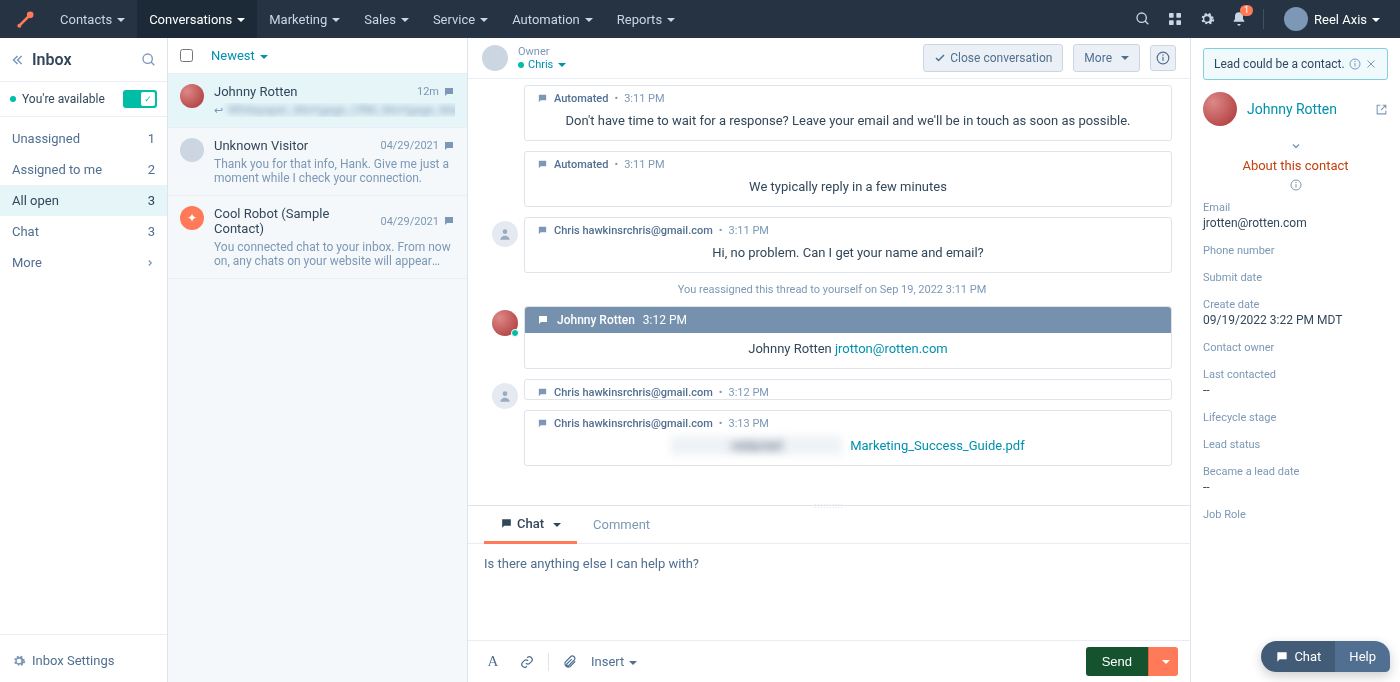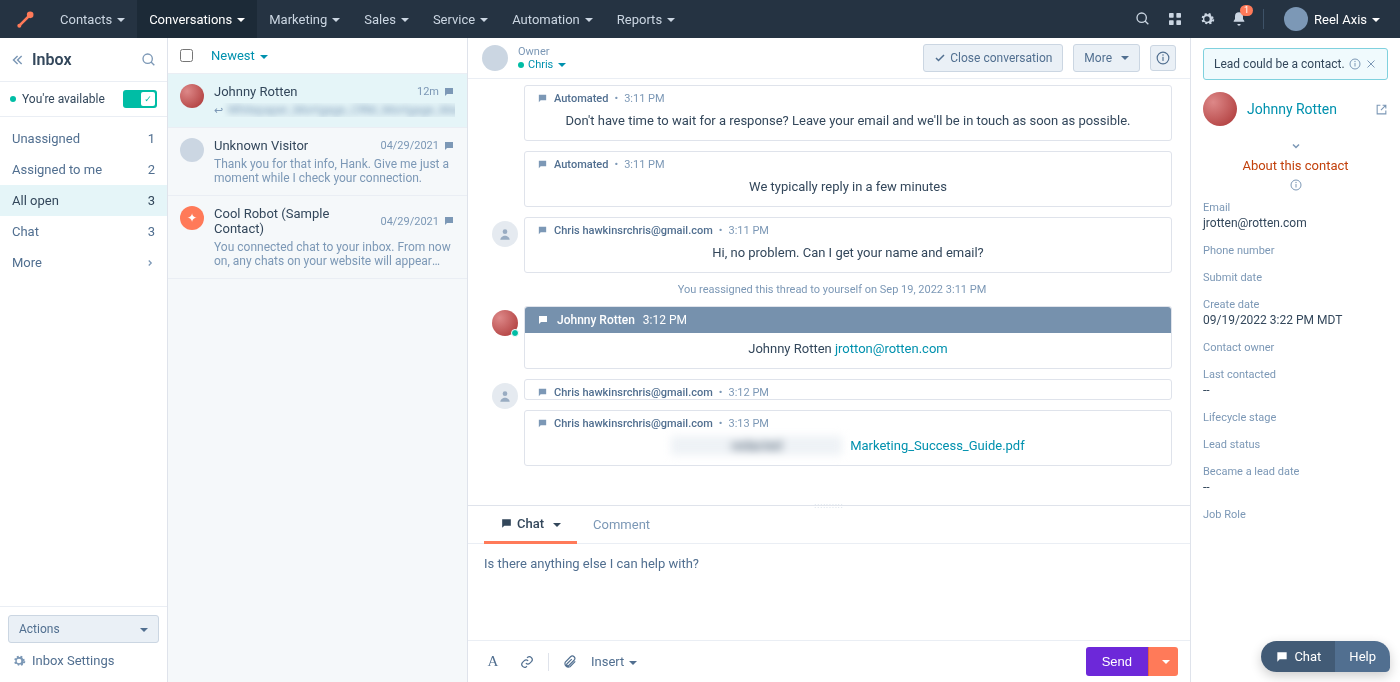--- a/index.html
+++ b/index.html
@@ -85,21 +85,21 @@
 .composer-tabs .tab { padding: 10px 16px; font-size: 13px; color: #7c98b6; cursor: pointer; display:flex; align-items:center; gap:4px;}
 .composer-tabs .tab.active { color: #33475b; border-bottom: 3px solid #ff7a59; margin-bottom: -1px; font-weight:500;}
 .composer-tabs .drag { position:absolute; left:50%; top:-5px; transform:translateX(-50%); color:#cbd6e2; font-size:8px; letter-spacing:1px;}
 .composer-body { padding: 12px 16px; min-height: 96px; font-size: 13px; color: #516f90; }
 .composer-toolbar { display: flex; align-items: center; padding: 6px 12px; border-top: 1px solid #eaeef4; gap: 8px; }
 .composer-toolbar .tb-icon { width: 26px; height: 26px; display:flex; align-items:center; justify-content:center; color:#516f90; cursor:pointer;}
 .composer-toolbar .sep { width:1px; height:18px; background:#dfe3eb; }
 .composer-toolbar .insert { color:#516f90; cursor:pointer; font-size:13px;}
 .composer-toolbar .spacer { flex:1; }
 .composer-toolbar .send-group { display:flex; }
-.composer-toolbar .send { background:#6d28d9; color:#fff; border:none; padding: 7px 16px; border-radius: 3px 0 0 3px; cursor:pointer; font-size:13px;}
+.composer-toolbar .send { background:#14532d; color:#fff; border:none; padding: 7px 16px; border-radius: 3px 0 0 3px; cursor:pointer; font-size:13px;}
 .composer-toolbar .send-drop { background:#ff7a59; color:#fff; border:none; border-left:1px solid #e6623f; padding:7px 8px; border-radius:0 3px 3px 0; cursor:pointer;}
 
 
 .rpanel { width: 210px; border-left: 1px solid #dfe3eb; overflow: auto; padding: 10px 12px 20px; }
 .rpanel .alert { border: 1px solid #7fd1de; background: #f0fafd; border-radius: 3px; padding: 8px 10px; font-size: 12px; color: #33475b; display:flex; align-items:center; margin-bottom: 12px;}
 .rpanel .alert .close { margin-left:auto; color:#7c98b6; cursor:pointer; }
 .rpanel .contact-hdr { display:flex; align-items:center; gap:10px; margin-bottom: 14px; }
 .rpanel .contact-hdr .av { width: 34px; height: 34px; border-radius:50%; background: radial-gradient(circle at 30% 30%, #d88, #a33);}
 .rpanel .contact-hdr .name { color: #0091ae; font-size: 14px; flex:1;}
 .rpanel .contact-hdr .open { color:#7c98b6; cursor:pointer;}
@@ -216,24 +216,20 @@
         <div class="folder">
           <span>More</span>
           <span class="chev">
             <svg width="10" height="10" viewBox="0 0 24 24" fill="none" stroke="#7c98b6" stroke-width="3">
               <path d="M9 6l6 6-6 6"></path>
             </svg>
           </span>
         </div>
       </div>
     <div class="bottom">
-      <div class="actions-btn">
-        <span>Actions</span>
-        <span class="chev-down"></span>
-      </div>
       <div class="settings-link">
         <svg width="14" height="14" viewBox="0 0 24 24" fill="#7c98b6">
             <path d="M12 8a4 4 0 100 8 4 4 0 000-8zm9 4l2 1-1 3-2-.5a8 8 0 01-1.5 1.5l.5 2-3 1-1-2h-2l-1 2-3-1 .5-2A8 8 0 017 16.5L5 17l-1-3 2-1v-2l-2-1 1-3 2 .5A8 8 0 018.5 6L8 4l3-1 1 2h2l1-2 3 1-.5 2A8 8 0 0119 8.5l2-.5 1 3-2 1v2z"></path>
           </svg>
         <span>Inbox Settings</span>
       </div>
     </div>
   </div>
 
   <div class="convo-list">

